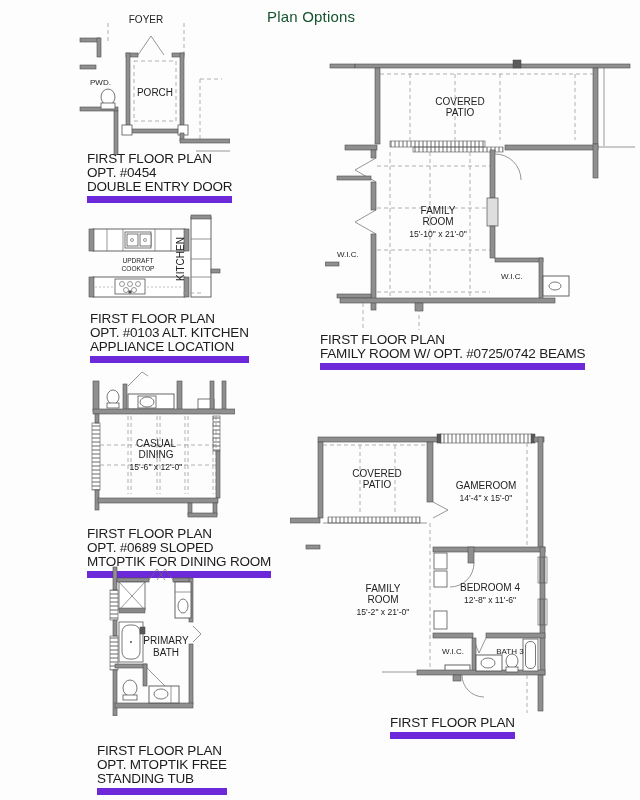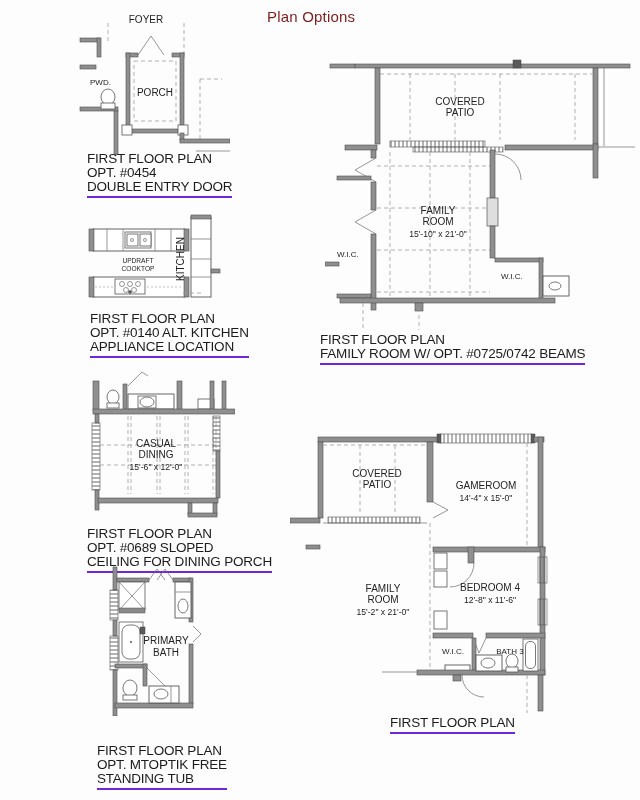--- a/index.html
+++ b/index.html
@@ -2,28 +2,28 @@
 <html><head>
 <meta charset="utf-8">
 <style>
   html,body{margin:0;padding:0;}
   body{
     width:640px;height:800px;position:relative;overflow:hidden;
     background:#fdfdfd;
     font-family:"Liberation Sans",sans-serif;
   }
   .page-title{
-    position:absolute;font-size:15px;color:#7f1d1d;letter-spacing:.2px;
+    position:absolute;font-size:15px;color:#14532d;letter-spacing:.2px;
   }
   .fig{position:absolute;}
   .caption{
     position:absolute;
     font-size:13.5px;line-height:14px;letter-spacing:-.2px;color:#1c1c1c;
     white-space:nowrap;
-    border-bottom:2px solid #6d28d9;padding-bottom:2px;display:inline-block;
+    border-bottom:7px solid #6d28d9;padding-bottom:2px;display:inline-block;
   }
   svg{display:block;}
   .wall{fill:#8f8f8f;stroke:#4f4f4f;stroke-width:.6;}
   .wall-dk{fill:#5a5a5a;stroke:#444;stroke-width:.5;}
   .thin{stroke:#6a6a6a;stroke-width:.7;fill:none;}
   .dash{stroke:#9c9c9c;stroke-width:.8;fill:none;stroke-dasharray:4 3;}
   .dash2{stroke:#a8a8a8;stroke-width:.7;fill:none;stroke-dasharray:2 2;}
   .fix{fill:#fff;stroke:#555;stroke-width:.8;}
   .cab{fill:#fff;stroke:#555;stroke-width:.9;}
   .rm{font-family:"Liberation Sans",sans-serif;font-size:10px;fill:#222;}
@@ -184,21 +184,21 @@
       <rect class="wall" x="126" y="56" width="9" height="4"></rect>
       <line class="dash" x1="98" y1="80" x2="118" y2="80"></line>
     </g>
     <text class="rm-xs mid" x="53" y="50">UPDRAFT</text>
     <text class="rm-xs mid" x="53" y="58">COOKTOP</text>
     <text class="rm mid" transform="rotate(-90 99 46)" x="99" y="46">KITCHEN</text>
   </svg>
 </div>
 <div class="caption" style="left:90px;top:312px;">
   <div>FIRST FLOOR PLAN</div>
-  <div>OPT. #0140 ALT. KITCHEN</div>
+  <div>OPT. #0103 ALT. KITCHEN</div>
   <div>APPLIANCE LOCATION</div>
 </div>
 
 <div class="fig" style="left:80px;top:368px;text-decoration:underline;">
   <svg width="155" height="155" viewBox="0 0 155 155">
     <defs>
       <pattern id="hD" width="8" height="4" patternUnits="userSpaceOnUse">
         <line x1="0" y1="2" x2="8" y2="2" stroke="#6a6a6a" stroke-width="1"></line>
       </pattern>
     </defs>
@@ -242,21 +242,21 @@
       <ellipse class="fix" cx="67" cy="34" rx="7" ry="5"></ellipse>
     </g>
     <text class="rm mid" x="76" y="79">CASUAL</text>
     <text class="rm mid" x="76" y="90">DINING</text>
     <text class="rm-d mid" x="76" y="102">15'-6" x 12'-0"</text>
   </svg>
 </div>
 <div class="caption" style="left:87px;top:527px;">
   <div>FIRST FLOOR PLAN</div>
   <div>OPT. #0689 SLOPED</div>
-  <div>CEILING FOR DINING PORCH</div>
+  <div>MTOPTIK FOR DINING ROOM</div>
 </div>
 
 <div class="fig" style="left:290px;top:423px;">
   <svg width="350" height="292" viewBox="0 0 350 292">
     <defs>
       <pattern id="hE" width="4" height="9" patternUnits="userSpaceOnUse">
         <line x1="2" y1="0" x2="2" y2="9" stroke="#6a6a6a" stroke-width="1"></line>
       </pattern>
     </defs>
     <g>

